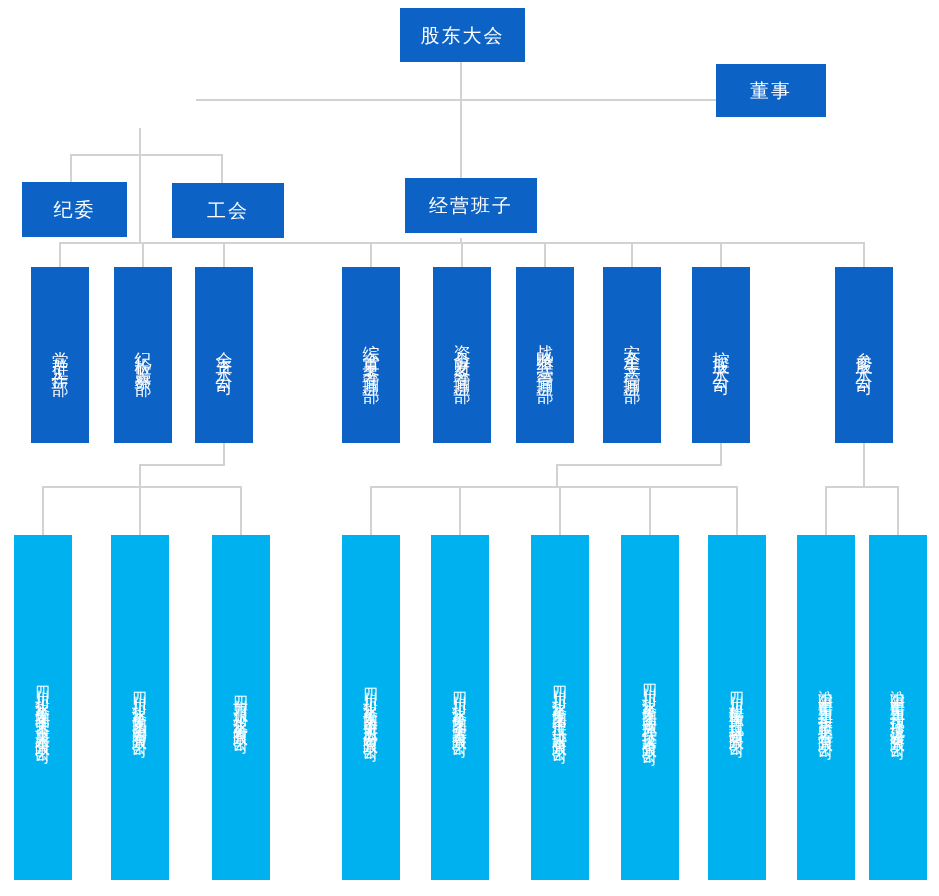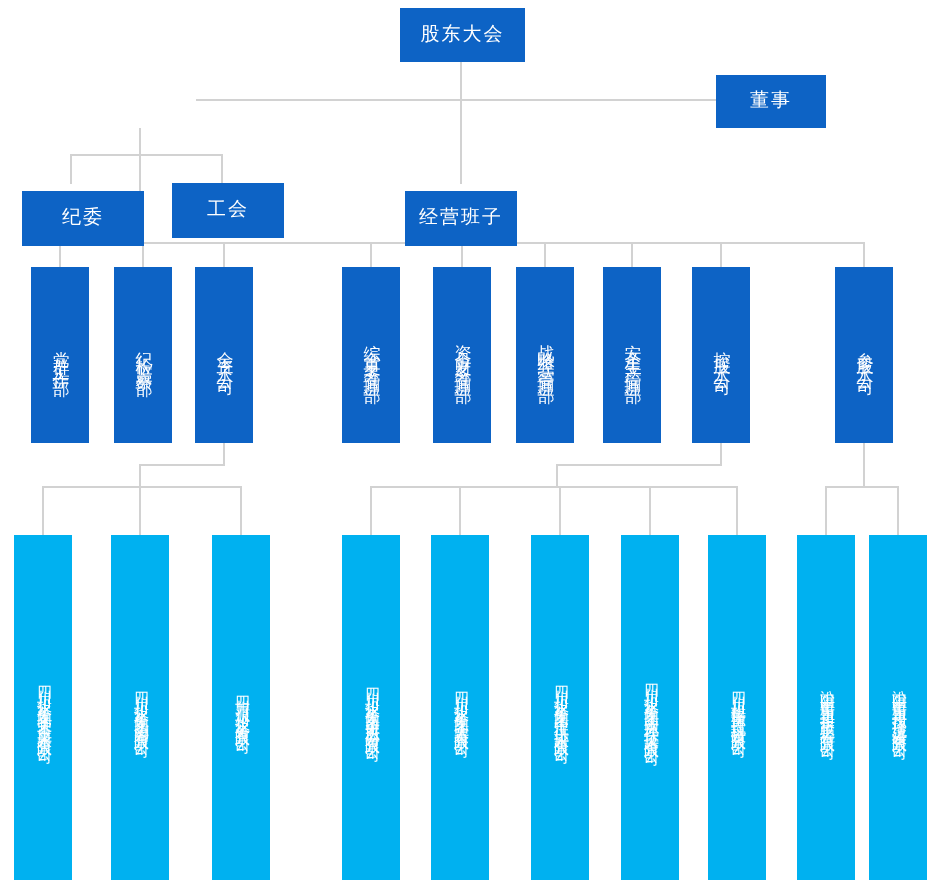--- a/index.html
+++ b/index.html
@@ -10,21 +10,21 @@
   }
   html,body{margin:0;padding:0;background:#ffffff;}
   body{font-family:"Liberation Sans","DejaVu Sans",sans-serif;}
   .canvas{
     position:relative;width:939px;height:896px;background:#ffffff;overflow:hidden;
   }
   .line{position:absolute;background:var(--line);}
   .node{
     position:absolute;display:flex;align-items:center;justify-content:center;
     background:var(--primary);color:var(--text);
-    font-size:19px;letter-spacing:2px;line-height:1;white-space:nowrap;font-family:Liberation Mono, monospace;
+    font-size:19px;letter-spacing:2px;line-height:1;white-space:nowrap;
   }
   .node.vert{
     writing-mode:vertical-rl;text-orientation:upright;
     font-size:17px;letter-spacing:7px;white-space:normal;
   }
   .node.company{
     background:var(--secondary);
     font-size:15px;letter-spacing:4px;
   }
 </style>
@@ -69,25 +69,25 @@
   <div class="line" style="left:649px;top:486px;width:2px;height:49px"></div>
   <div class="line" style="left:736px;top:486px;width:2px;height:49px"></div>
 
   <div class="line" style="left:863px;top:443px;width:2px;height:45px"></div>
   <div class="line" style="left:825px;top:486px;width:74px;height:2px"></div>
   <div class="line" style="left:825px;top:486px;width:2px;height:49px"></div>
   <div class="line" style="left:897px;top:486px;width:2px;height:49px"></div>
 
   <div class="node" style="left:400px;top:8px;width:125px;height:54px">股东大会</div>
 
-  <div class="node" style="left:716px;top:75px;width:110px;height:53px">董事</div>
+  <div class="node" style="left:716px;top:64px;width:110px;height:53px">董事</div>
 
-  <div class="node" style="left:22px;top:191px;width:122px;height:55px">纪委</div>
+  <div class="node" style="left:22px;top:182px;width:105px;height:55px">纪委</div>
   <div class="node" style="left:172px;top:183px;width:112px;height:55px">工会</div>
-  <div class="node" style="left:405px;top:191px;width:112px;height:55px">经营班子</div>
+  <div class="node" style="left:405px;top:178px;width:132px;height:55px">经营班子</div>
 
   <div class="node vert" style="left:31px;top:267px;width:58px;height:176px">党群工作部</div>
   <div class="node vert" style="left:114px;top:267px;width:58px;height:176px">纪检监察部</div>
   <div class="node vert" style="left:195px;top:267px;width:58px;height:176px">全资子公司</div>
   <div class="node vert" style="left:342px;top:267px;width:58px;height:176px">综合事务管理部</div>
   <div class="node vert" style="left:433px;top:267px;width:58px;height:176px">资金财务管理部</div>
   <div class="node vert" style="left:516px;top:267px;width:58px;height:176px">战略经营管理部</div>
   <div class="node vert" style="left:603px;top:267px;width:58px;height:176px">安全生产管理部</div>
   <div class="node vert" style="left:692px;top:267px;width:58px;height:176px">控股子公司</div>
   <div class="node vert" style="left:835px;top:267px;width:58px;height:176px">参股子公司</div>

